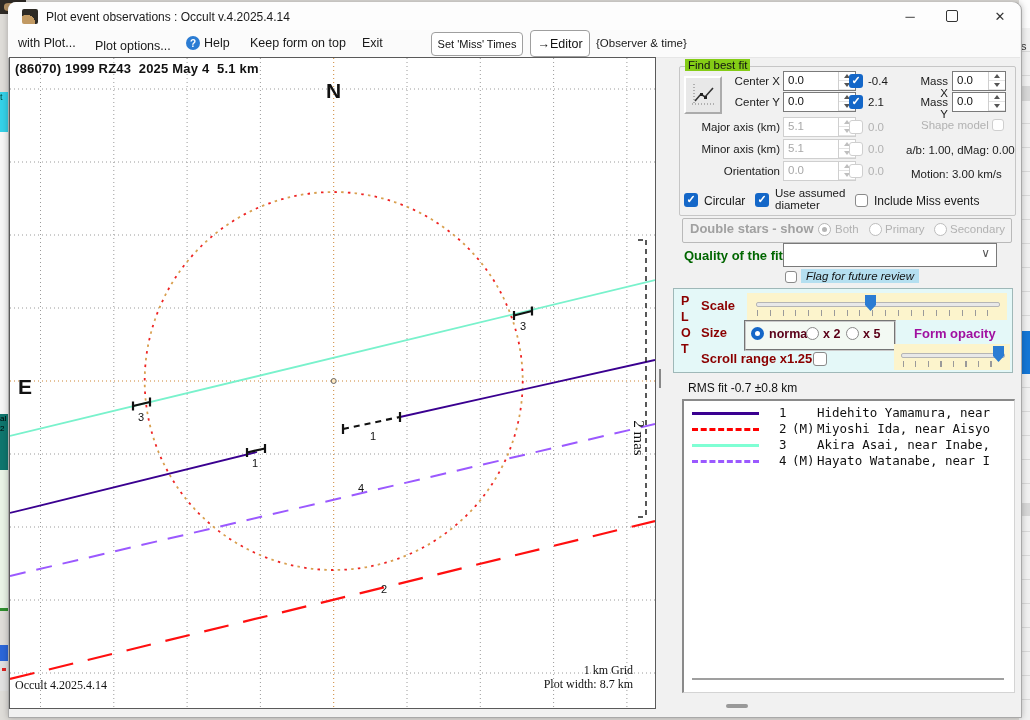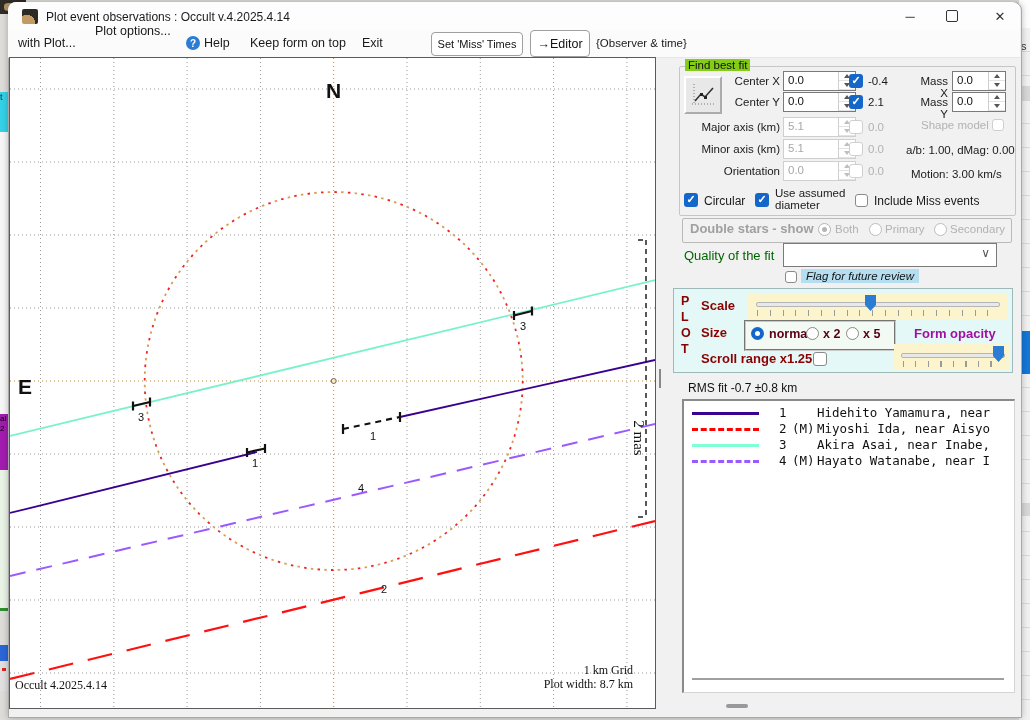--- a/index.html
+++ b/index.html
@@ -58,21 +58,21 @@
   .cb.on{background:#1467c8}
   .cb.on::after{content:"✓";color:#fff;font-size:11px;line-height:13px;display:block;text-align:center;font-weight:bold}
   .cb.off{background:#fff;border:1px solid #8a8a8a}
   .cb.dis{background:#fff;border:1px solid #cfcfcf}
   .rd{position:absolute;width:13px;height:13px;border-radius:50%;box-sizing:border-box;background:#fff;border:1px solid #8a8a8a}
   .rd.sel{border:4px solid #1467c8}
   .rd.dis{border:1px solid #bdbdbd}
   .rd.dissel{border:1px solid #b5b5b5}
   .rd.dissel::after{content:"";position:absolute;left:3px;top:3px;width:5px;height:5px;border-radius:50%;background:#b5b5b5}
   .grayb{font-weight:bold;font-size:13px;color:#a0a0a0}
-  .greenb{font-weight:normal;font-size:13px;color:#006600}
+  .greenb{font-weight:bold;font-size:13px;color:#006600}
   .maroon{font-weight:bold;font-size:13px;color:#8b0000}
   .purpleb{font-weight:bold;font-size:13px;color:#a010a0}
   .combo{position:absolute;background:#fff;border:1px solid #7a7a7a;box-sizing:border-box}
   .combo .sel-area{position:absolute;left:2px;top:2px;bottom:2px;width:182px;background:#98ee98;font-size:12px;padding:2px 0 0 4px}
   .combo .chev{position:absolute;right:6px;top:2px;color:#555;font-size:12px}
   .flaglab{position:absolute;background:#b5dff0;font-size:11.5px;font-style:italic;padding:1px 5px}
   .cyanpanel{position:absolute;background:#e4f8f8;border:1px solid #9fb8b8}
   .sliderbg{position:absolute;background:#fcf4cc}
   .groove{position:absolute;height:3px;background:#e8e8e8;border:1px solid #b5b5b5;border-radius:2px}
   .ticks{position:absolute;height:6px;background:repeating-linear-gradient(90deg,#9a9a9a 0 1px,transparent 1px 12.8px)}
@@ -92,21 +92,21 @@
 </head>
 <body>
 
 <div class="screen">
 
   <div class="frag" style="left:0;top:0;width:26px;height:14px;background:#2f2b26">
       <div style="position:absolute;left:4px;top:3px;width:12px;height:8px;background:#b59264;border-radius:40%"></div>
     </div>
   <div class="frag" style="left:0;top:92px;width:8px;height:40px;background:#35d1e8;color:#043;font-size:9px;overflow:hidden"><span>t</span></div>
   <div class="frag" style="left:0;top:132px;width:8px;height:282px;background:#f6f6f6"></div>
-  <div class="frag" style="left:0;top:414px;width:8px;height:56px;background:#a21caf;font-size:8px;color:#000;overflow:hidden;line-height:10px"><span>al</span><br><span>2</span></div>
+  <div class="frag" style="left:0;top:414px;width:8px;height:56px;background:#0f766e;font-size:8px;color:#000;overflow:hidden;line-height:10px"><span>al</span><br><span>2</span></div>
   <div class="frag" style="left:0;top:470px;width:8px;height:138px;background:#e9f3e6"></div>
   <div class="frag" style="left:0;top:608px;width:8px;height:3px;background:#2f8f2f"></div>
   <div class="frag" style="left:0;top:645px;width:8px;height:16px;background:#2b66d8"></div>
   <div class="frag" style="left:0;top:661px;width:8px;height:30px;background:#e0e0e0">
       <div style="position:absolute;left:2px;top:7px;width:4px;height:3px;background:#d22"></div>
     </div>
   <div class="frag" style="left:1019px;top:0;width:11px;height:28px;background:#fdfdfd"></div>
   <div class="frag" style="left:1019px;top:28px;width:11px;height:692px;background:#f1f1f1;background-image:repeating-linear-gradient(180deg,transparent 0 23px,#d9d9d9 23px 24px)"></div>
   <div class="frag" style="left:1019px;top:86px;width:11px;height:15px;background:#d7d7d7"></div>
   <div class="frag" style="left:1019px;top:503px;width:11px;height:13px;background:#d7d7d7"></div>
@@ -123,21 +123,21 @@
       <span>─</span>
     </div>
   <div class="abs wbtn" style="left:936px;top:5px">
       <span style="display:block;width:10px;height:10px;border:1.4px solid #333;border-radius:2px"></span>
     </div>
   <div class="abs wbtn" style="left:984px;top:5px">
       <span>✕</span>
     </div>
 
   <div class="abs mitem" style="left:18px;top:36px">with Plot...</div>
-  <div class="abs mitem" style="left:95px;top:24px">Plot options...</div>
+  <div class="abs mitem" style="left:95px;top:39px">Plot options...</div>
   <div class="abs helpico" style="left:186px;top:36px">?</div>
   <div class="abs mitem" style="left:204px;top:36px">Help</div>
   <div class="abs mitem" style="left:250px;top:36px">Keep form on top</div>
   <div class="abs mitem" style="left:362px;top:36px">Exit</div>
   <div class="abs mbtn" style="left:431px;top:32px;width:90px;height:22px">Set 'Miss' Times</div>
   <div class="abs mbtn" style="left:530px;top:30px;width:58px;height:25px;font-size:12.5px;font-weight:normal">→Editor</div>
   <div class="abs mitem" style="left:596px;top:37px;font-size:11.5px">{Observer &amp; time}</div>
 
   <div class="plotbox">
     <svg id="plotsvg" width="645" height="650" viewBox="0 0 645 650">
@@ -207,20 +207,21 @@
       <text class="plbl" x="371" y="535">2</text>
       <text class="pbig" x="316" y="40">N</text>
       <text class="pbig" x="8" y="336">E</text>
       <g>
         <path class="bracket" d="M628,182 L636,182"></path>
         <path class="bracket" d="M636,182 L636,459"></path>
         <path class="bracket" d="M628,459 L636,459"></path>
       </g>
       <text class="mas" transform="translate(624,380) rotate(90)" text-anchor="middle">2 mas</text>
     </svg>
+    <div class="phead pre" style="top:3px">(86070) 1999 RZ43  2025 May 4  5.1 km</div>
     <div class="pser" style="left:5px;top:620px">Occult 4.2025.4.14</div>
     <div class="pser" style="right:22px;top:605px;text-align:right">1 km Grid</div>
     <div class="pser" style="right:22px;top:619px;text-align:right">Plot width: 8.7 km</div>
   </div>
 
   <div class="abs" style="left:659px;top:369px;width:2px;height:19px;background:#888"></div>
   <div class="abs" style="left:726px;top:704px;width:22px;height:4px;background:#999;border-radius:2px"></div>
 
   <div class="gbox" style="left:679px;top:66px;width:335px;height:148px"></div>
   <div class="glab" style="left:685px;top:59px">Find best fit</div>

